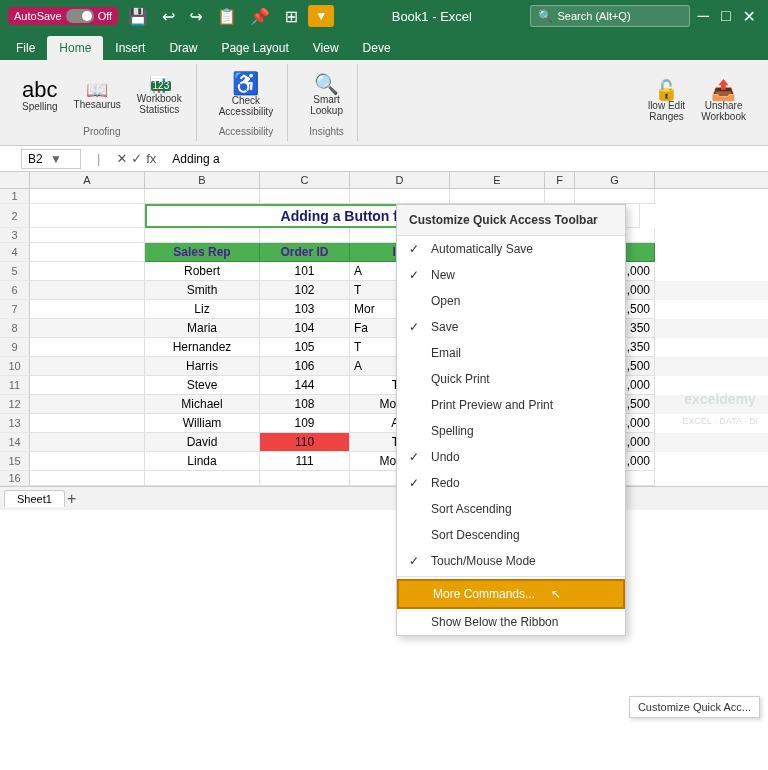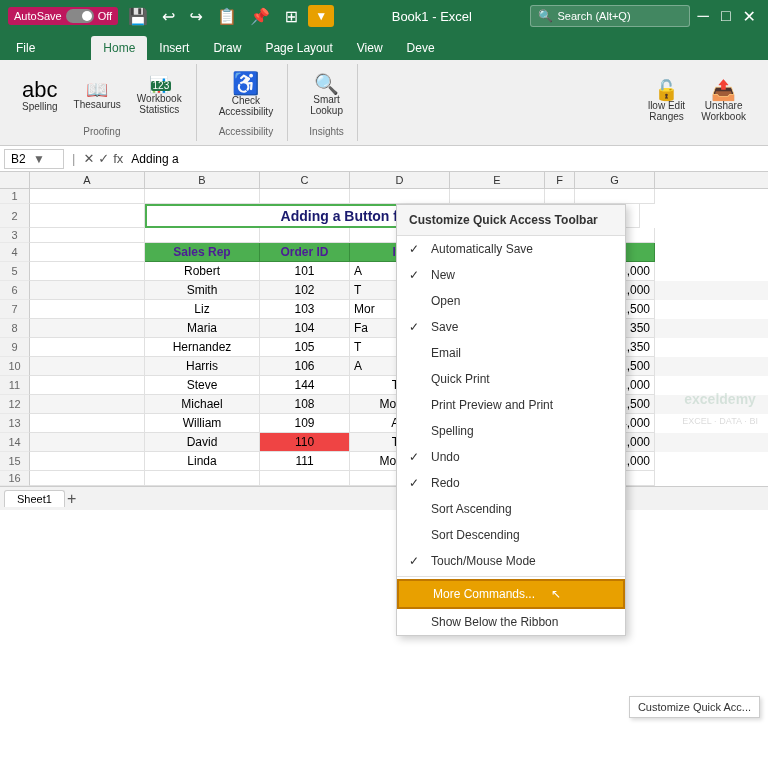--- a/index.html
+++ b/index.html
@@ -54,21 +54,21 @@
       background: #217346;
       display: flex;
       align-items: flex-end;
       padding: 0 4px;
       height: 28px;
     }
     .ribbon-tab {
       padding: 4px 12px; color: white; font-size: 12px; cursor: pointer;
       border-radius: 3px 3px 0 0; height: 24px; display: flex; align-items: center;
     }
-    .ribbon-tab.active { background: #f0f0f0; color: #217346; font-weight: 500; margin-left: 44px; }
+    .ribbon-tab.active { background: #f0f0f0; color: #217346; font-weight: 500; }
 
     
     .ribbon {
       background: #f0f0f0; border-bottom: 1px solid #ccc;
       display: flex; align-items: stretch; padding: 4px 8px; gap: 8px;
       height: 86px;
     }
     .ribbon-group {
       display: flex; flex-direction: column; align-items: center;
       border-right: 1px solid #ccc; padding: 0 8px 4px 8px; min-width: 60px;
@@ -80,21 +80,21 @@
     .ribbon-btn {
       display: flex; flex-direction: column; align-items: center;
       padding: 3px 6px; cursor: pointer; border-radius: 3px; min-width: 40px;
     }
     .ribbon-btn-icon { font-size: 22px; line-height: 1; }
     .ribbon-btn-label { font-size: 10px; text-align: center; color: #333; }
 
     
     .formula-bar {
       display: flex; align-items: center; height: 26px;
-      border-bottom: 1px solid #ccc; background: white; padding: 0 4px; gap: 4px;
+      border-bottom: 1px solid #ccc; background: white; padding: 0 21px; gap: 12px;
     }
     .cell-ref-box {
       border: 1px solid #ccc; padding: 2px 6px; font-size: 12px;
       width: 60px; min-width: 60px;
     }
     .formula-divider { color: #999; padding: 0 4px; }
     .formula-icons { display: flex; gap: 4px; align-items: center; }
     .formula-icon { cursor: pointer; color: #555; font-size: 13px; }
     .formula-input {
       flex: 1; border: none; outline: none; font-size: 12px; padding: 2px 4px;

